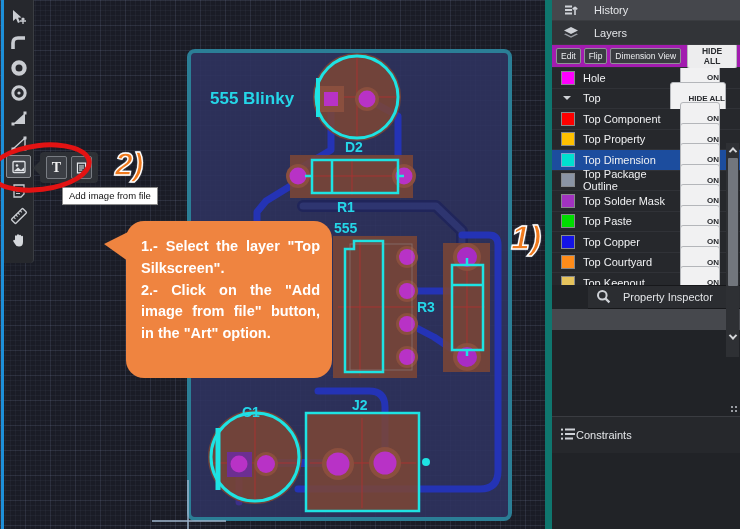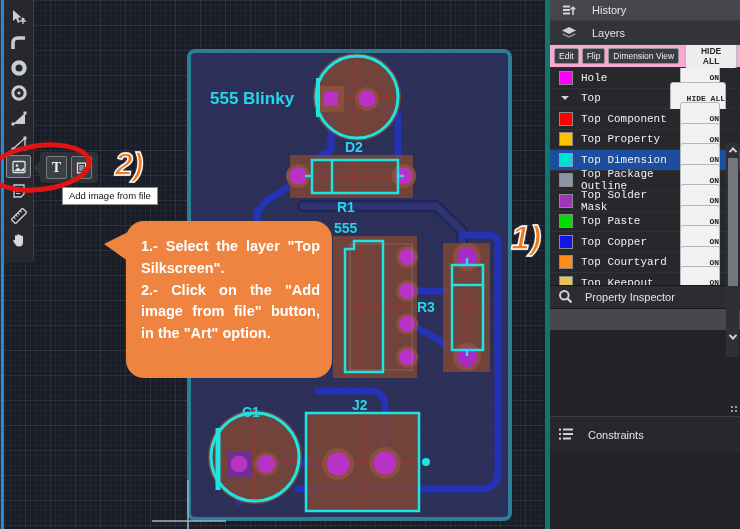--- a/index.html
+++ b/index.html
@@ -52,34 +52,34 @@
   .step1 { left:511px; top:218px; font-size:34px; }
 
   
   .callout { position:absolute; left:126px; top:221px; width:206px; height:157px; background:#ef8440;
     border-radius:18px; color:#ffffff; font-weight:bold; font-size:14.5px; line-height:1.5;
     padding:15px 12px 8px 15px; text-align:justify; z-index:44; }
   .callout-tail { position:absolute; left:100px; top:222px; z-index:43; }
 
   
   .sidebar { position:absolute; left:545px; top:0; width:195px; height:529px; background:#212327;
-    border-left:5px solid #0f766e; font-size:11px; color:#e3e5e8; }
+    border-left:7px solid #0f766e; font-size:11px; color:#e3e5e8; }
   .nav-row { position:relative; display:flex; align-items:center; gap:14px; padding-left:10px;
     background:#45474c; border-bottom:1px solid #3a3c40; }
   .nav-row .nicon { width:18px; display:flex; justify-content:center; color:#d0d3d8; }
   .nav-row.layers-row { background:#323438; }
-  .layers-tools { display:flex; align-items:center; gap:3px; height:23px; background:#f9a8d4;
+  .layers-tools { display:flex; align-items:center; gap:3px; height:23px; background:#a21caf;
     padding:0 3px 0 4px; border-bottom:1px solid #2c2e32; }
   .lt-btn { background:#3a3c41; border:1px solid #8f9296; border-radius:2px; color:#eceef0;
     font-size:8.5px; padding:2px 4px; white-space:nowrap; }
   .lt-spacer { flex:1; }
   .hideall-btn { background:#ededee; border:1px solid #b7b9bc; border-radius:3px; color:#2a2c30;
     font-size:8.5px; font-weight:bold; padding:2px 9px; }
 
-  .layer-list { position:relative; height:217px; overflow:hidden; background:#7f1d1d;font-family:Liberation Mono, monospace; }
+  .layer-list { position:relative; height:217px; overflow:hidden; background:#7f1d1d; }
   .layer-row { position:relative; height:20.5px; display:flex; align-items:center;
     border-bottom:1px solid #303237; padding-left:10px; background:#26282c; }
   .layer-row.selected { background:#1c4d9e; }
   .layer-row .swatch { width:12px; height:12px; margin-right:9px; outline:1px solid rgba(255,255,255,.45); }
   .layer-row .arrow { display:none; width:0; height:0; border:4px solid transparent; border-top-color:#cfd2d6;
     margin:3px 12px 0 1px; }
   .layer-row.group .arrow { display:inline-block; }
   .layer-row .lname { flex:1; color:#f0f1f3; }
   .layer-row .on-btn { background:#f1f1f2; border:1px solid #b4b6ba; border-radius:3px; color:#26282c;
     font-size:8px; font-weight:bold; padding:11px 0; width:40px; text-align:right; margin-right:20px; }
@@ -90,24 +90,24 @@
     justify-content:center; color:#d5d7da; }
   .vs-arrow span { width:6px; height:6px; border-left:2px solid #d5d7da; border-top:2px solid #d5d7da; }
   .vs-up { top:0; } .vs-up span { transform:rotate(45deg) translate(1px,1px); }
   .vs-down { bottom:14px; } .vs-down span { transform:rotate(225deg) translate(1px,1px); }
   .vs-thumb { position:absolute; left:1.5px; top:15px; width:10px; height:128px; background:#72767d; border-radius:1px; }
   .grip { position:absolute; right:2px; width:8px; height:8px;
     background-image:radial-gradient(circle, #9a9da3 1px, transparent 1.2px);
     background-size:4px 4px; background-position:bottom right; }
 
   .section-hd { position:relative; display:flex; align-items:center; gap:12px; padding-left:8px;
-    background:#2b2d31; border-top:1px solid #17181b; border-bottom:1px solid #17181b; height:24px; }
+    background:#2b2d31; border-top:1px solid #17181b; border-bottom:1px solid #17181b; height:24px;margin-left:36px; }
   .prop-blank-light { height:21px; background:#46484d; }
   .prop-blank-dark { position:relative; height:86px; background:#212327; }
-  .constraints-hd { display:flex; align-items:center; gap:14px; padding-left:8px; height:37px;
+  .constraints-hd { display:flex; align-items:center; padding-left:8px; height:37px;
     background:#26282c; border-top:1px solid #3a3c41; }
 </style>
 </head>
 <body>
 
 <div class="stage">
 
   <div class="canvas">
     <div class="left-blue-line"></div>
 

